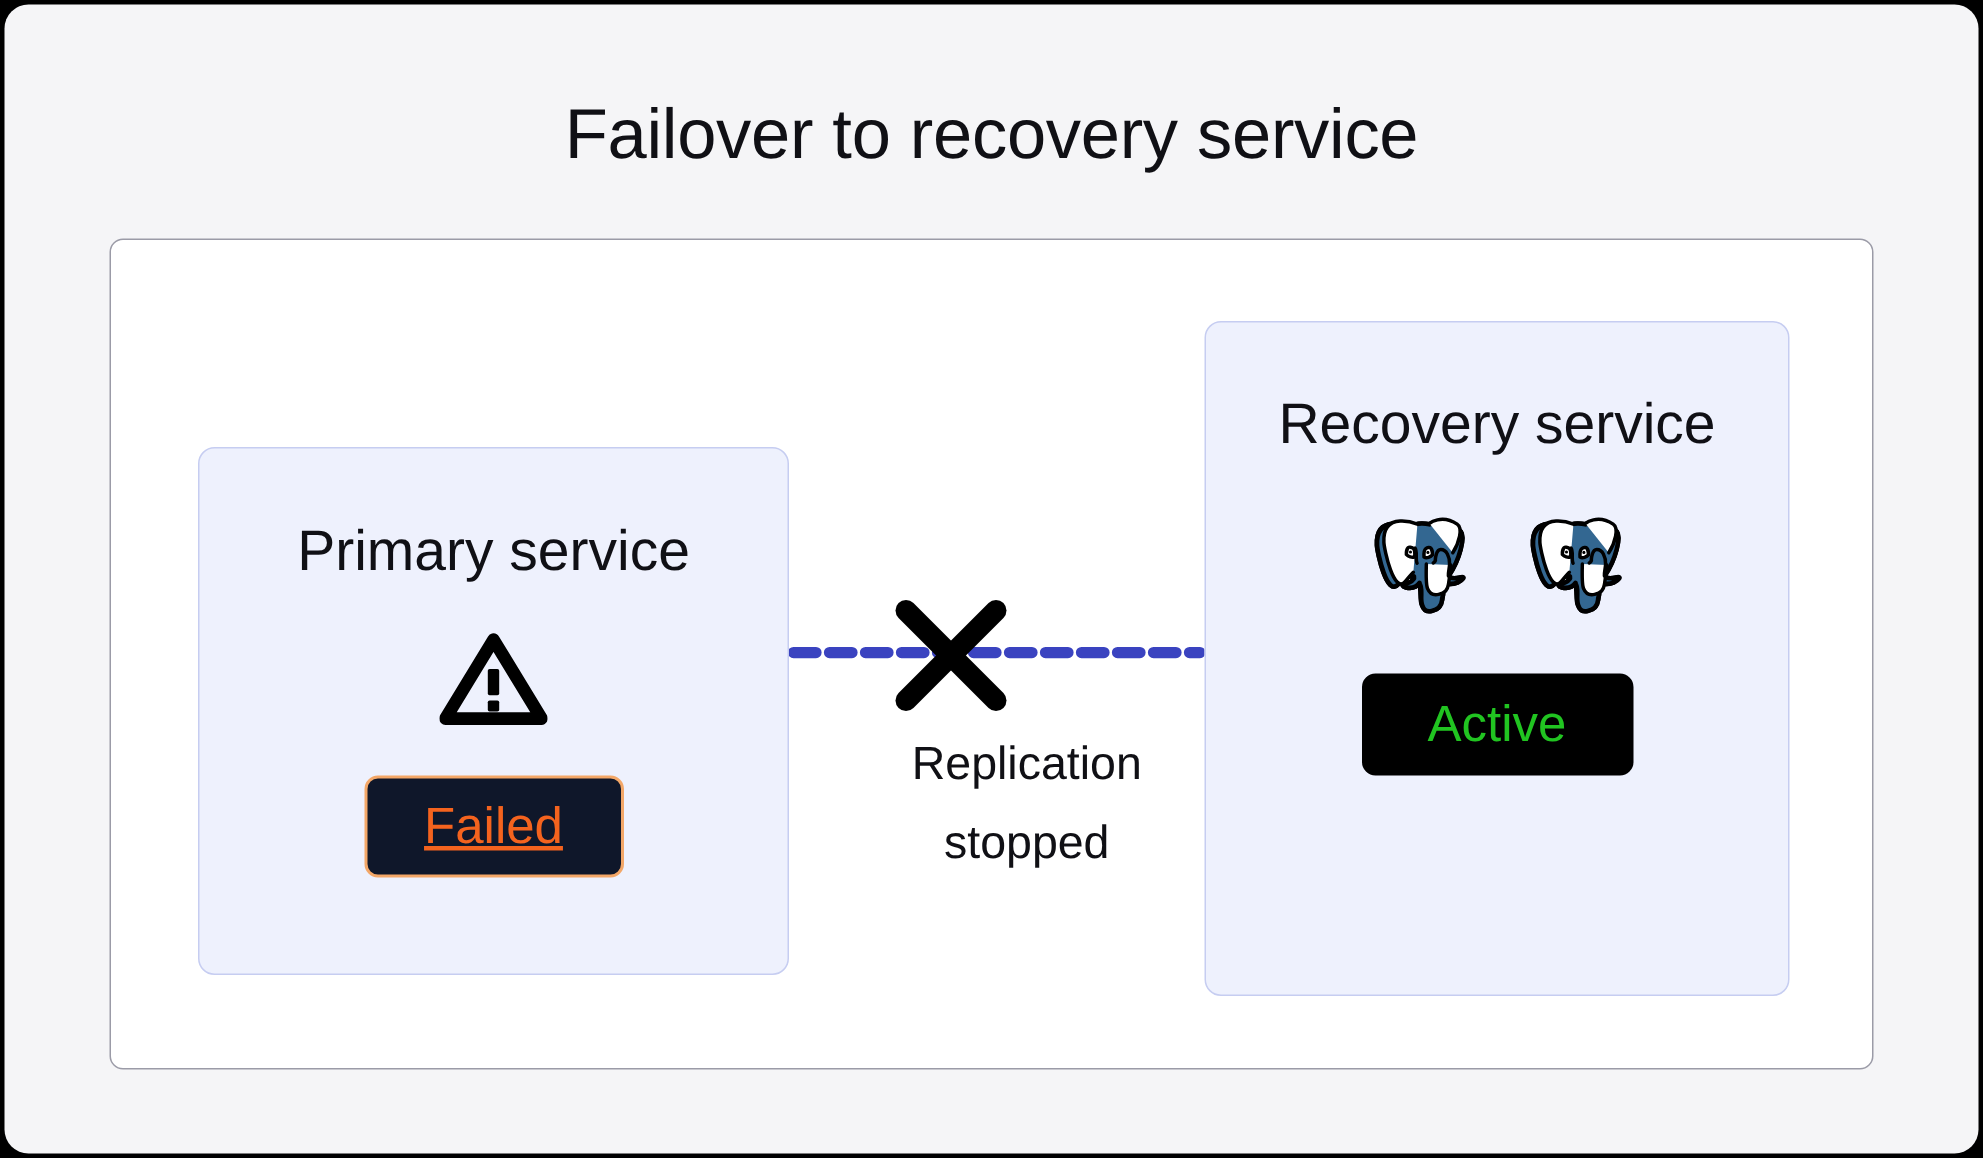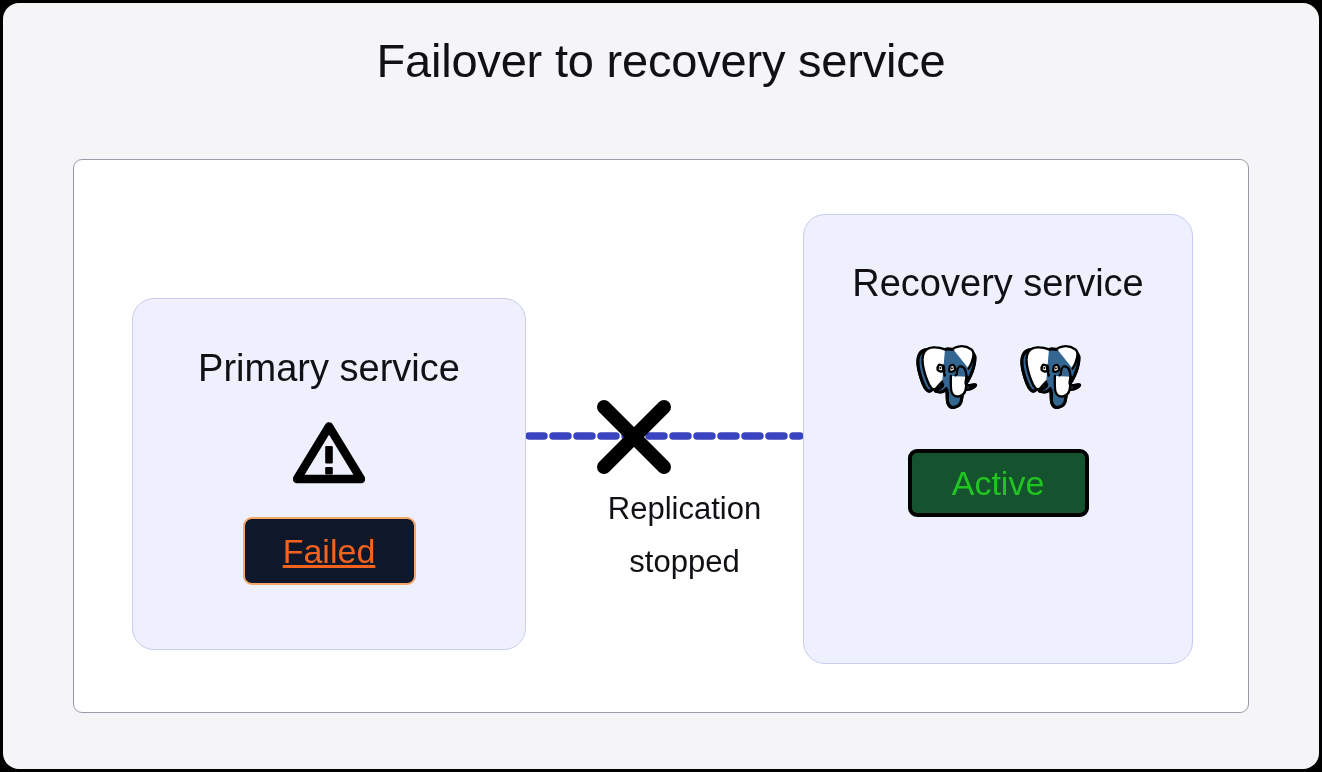--- a/index.html
+++ b/index.html
@@ -22,21 +22,21 @@
     width: 1316px;
     height: 766px;
     background: #f5f5f7;
     border-radius: 16px;
   }
 
   
   .diagram-title {
     position: absolute;
     left: 0;
-    top: 30px;
+    top: 58px;
     width: 1316px;
     text-align: center;
     font-size: 47px;
     font-weight: 400;
     color: #101015;
     letter-spacing: -0.2px;
     line-height: 1.2;
     white-space: nowrap;
   }
 
@@ -51,21 +51,21 @@
     border: 1.6px solid #9b9ba7;
     border-radius: 9px;
     box-sizing: border-box;
   }
 
   
   .svc-card {
     position: absolute;
     background: #eef1fd;
     border: 1.8px solid #c6cdf1;
-    border-radius: 22px;
+    border-radius: 11px;
     box-sizing: border-box;
     display: flex;
     flex-direction: column;
     align-items: center;
   }
   .card-primary {
     left: 58px;
     top: 103px;
     width: 394px;
     height: 352px;
@@ -134,21 +134,21 @@
     height: 68px;
     background: #0f172a;
     border: 2px solid #f3a768;
     color: #f4631e;
     text-decoration: underline;
   }
   .badge-active {
     margin-top: 38px;
     width: 181px;
     height: 68px;
-    background: #14532d;
+    background: #000000;
     border: 4px solid #000000;
     color: #21c421;
   }
 
   
   .connector {
     position: absolute;
     left: 452px;
     top: 268px;
     width: 277px;

